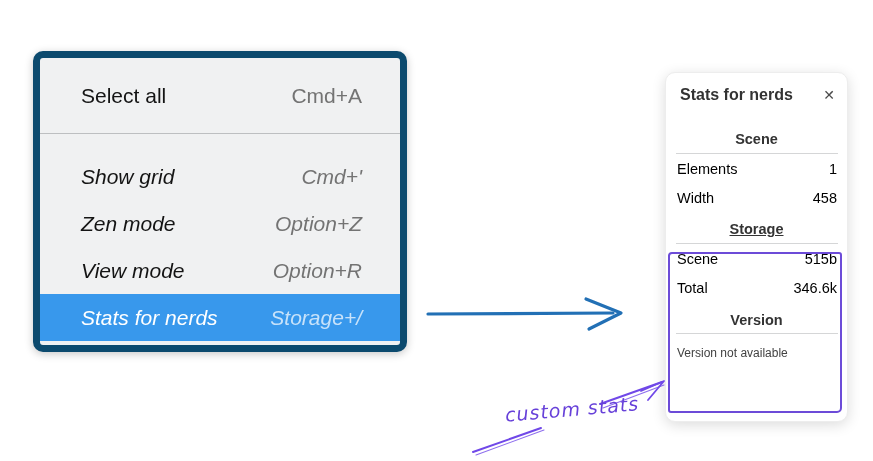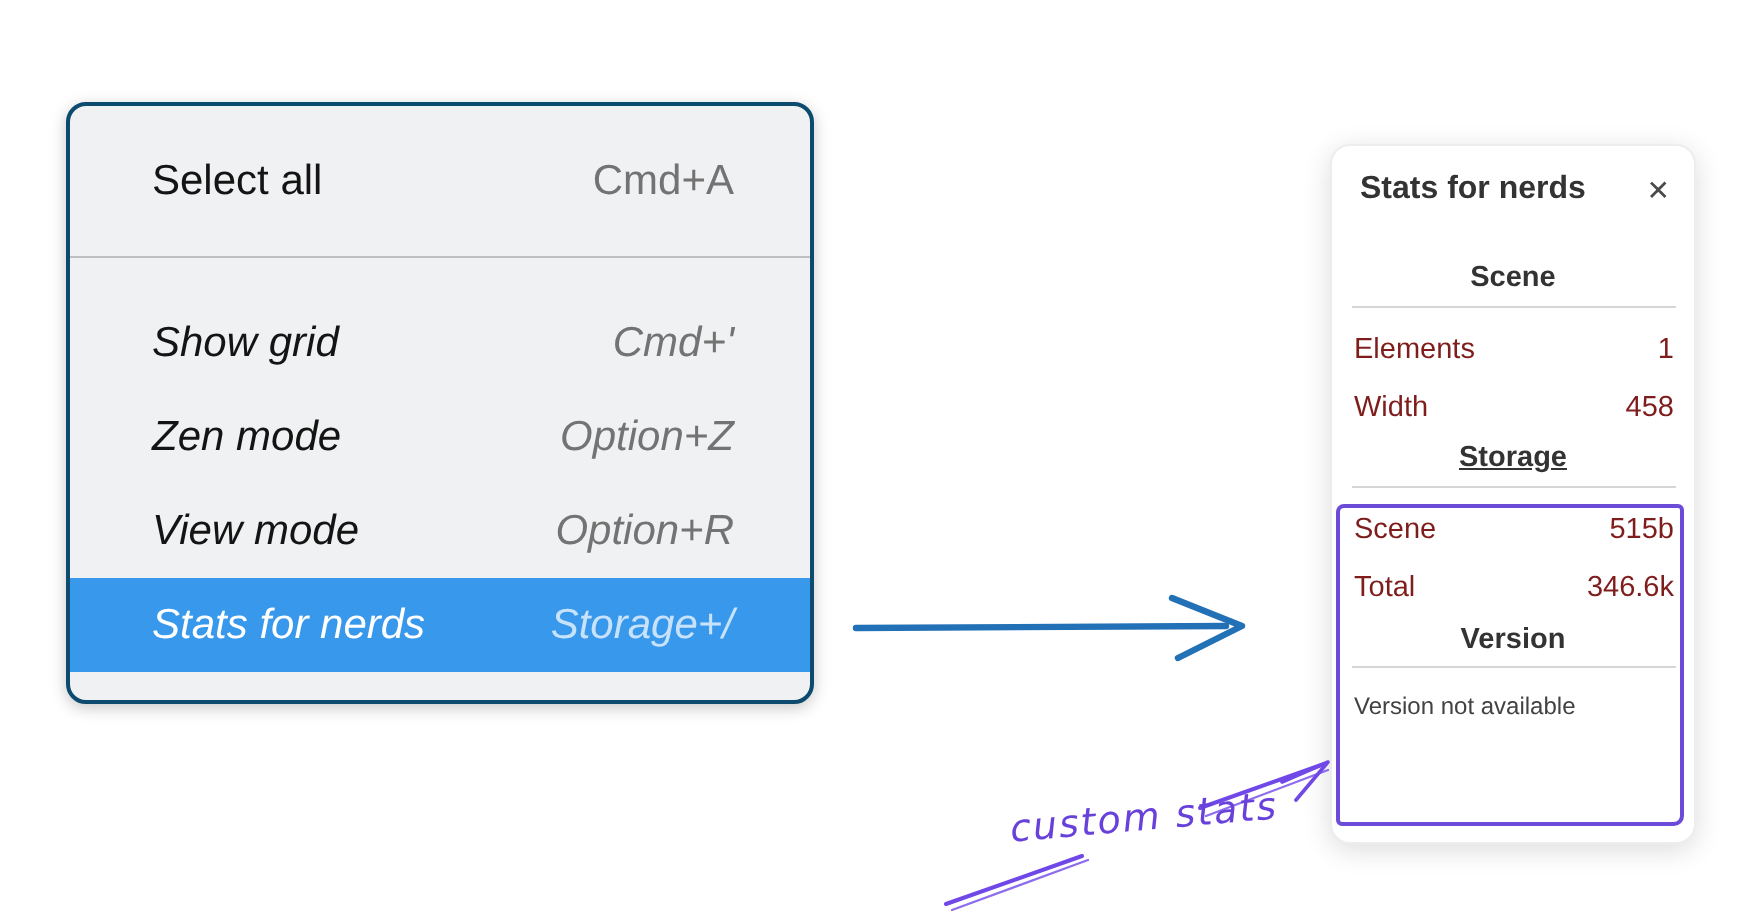--- a/index.html
+++ b/index.html
@@ -12,21 +12,21 @@
     background: #ffffff;
     overflow: hidden;
   }
 
   
   .menu {
     position: absolute;
     left: 33px; top: 51px;
     width: 374px; height: 301px;
     background: #f0f1f2;
-    border: 2px solid #0c4a6e;
+    border: 7px solid #0c4a6e;
     border-radius: 10px;
     box-shadow: 0 2px 8px rgba(0,0,0,0.22);
     overflow: hidden;
     font-size: 21px;
     color: #141414;
   }
   .menu-item {
     display: flex;
     align-items: center;
     justify-content: space-between;
@@ -76,25 +76,25 @@
   }
   .s-scene .section-heading { margin-top: 26px; }
   .rule {
     border: none;
     border-top: 1px solid #d5d6d7;
     margin: 5px 9px 0 10px;
   }
   .stat-row {
     display: flex;
     justify-content: space-between;
-    align-items: flex-end;
+    align-items: center;
     height: 29px;
     padding: 0 10px 0 11px;
     font-size: 14.5px;
-    color: #7f1d1d;
+    color: #000000;
   }
   .s-scene .stat-row:first-of-type { margin-top: 7px; }
   .s-storage .section-heading { margin-top: 8px; text-decoration: underline; }
   .s-storage .stat-row:first-of-type { margin-top: 9px; }
   .s-version .section-heading { margin-top: 9px; }
   .s-version .rule { margin-top: 4px; }
   .version-note {
     margin-top: 12px;
     padding: 0 6px 0 11px;
     font-size: 12px;

